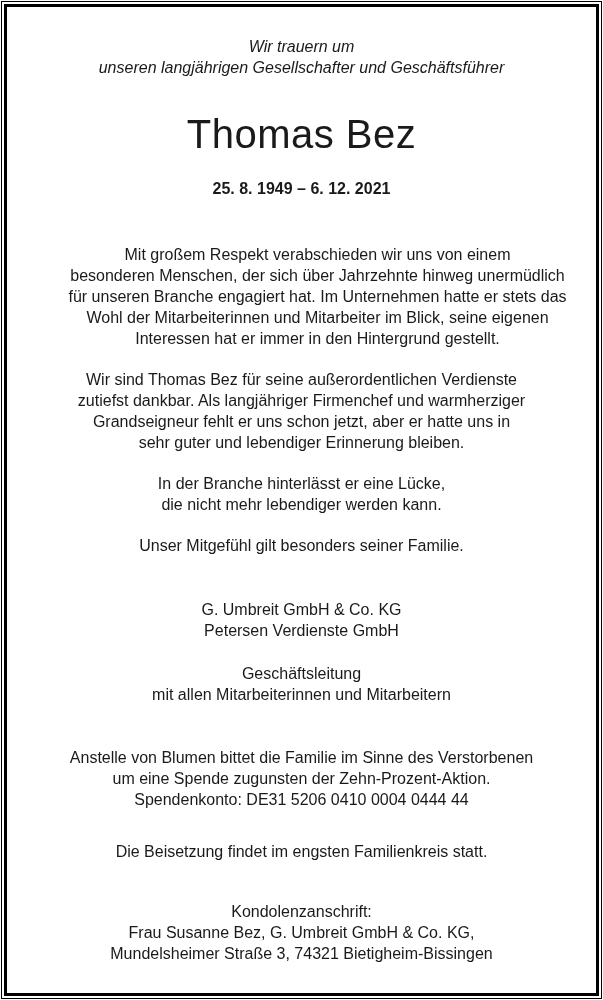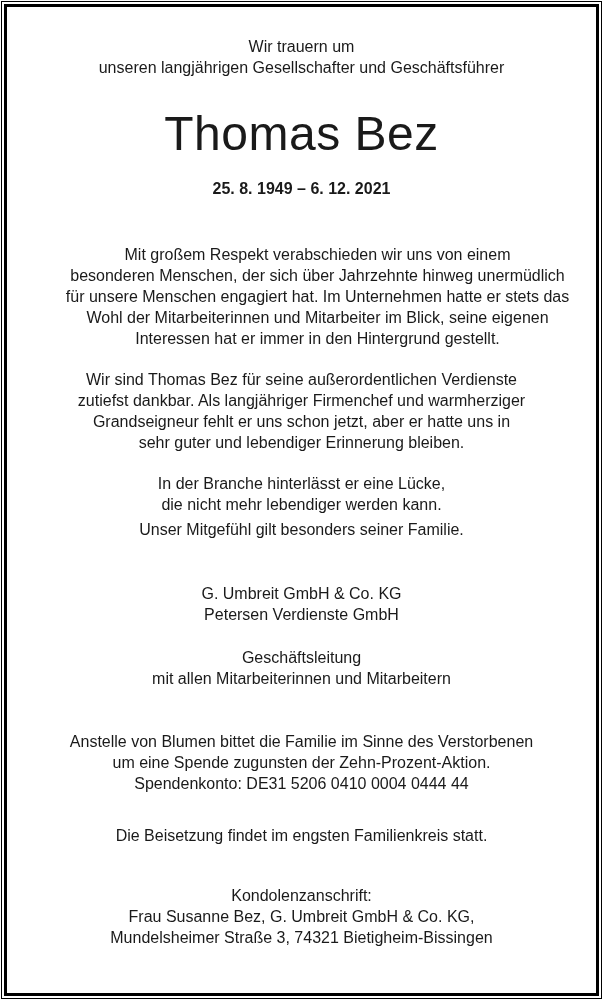--- a/index.html
+++ b/index.html
@@ -24,33 +24,33 @@
     pointer-events: none;
   }
   .content {
     position: absolute;
     inset: 7px;
     text-align: center;
     color: #1a1a1a;
     font-size: 16px;
     line-height: 21px;
   }
-  .intro        { margin-top: 29px; }
+  .intro        { margin-top: 29px; font-style: italic; }
   .name {
     margin: 32px 0 0 0;
-    font-size: 48px;
+    font-size: 40px;
     line-height: 48px;
     font-weight: 400;
     letter-spacing: 0.5px;
   }
   .dates        { margin-top: 20px; font-weight: bold; }
   .para-1       { margin-top: 45px; padding-left: 32px; }
   .para-2       { margin-top: 20px; }
   .para-3       { margin-top: 20px; }
-  .para-4       { margin-top: 4px; }
+  .para-4       { margin-top: 20px; }
   .companies    { margin-top: 43px; }
   .management   { margin-top: 22px; }
   .donation     { margin-top: 42px; }
   .funeral      { margin-top: 31px; }
   .condolence   { margin-top: 39px; }
   .line { white-space: nowrap; }
 </style>
 </head>
 <body>
 
@@ -65,21 +65,21 @@
       <div class="line">unseren langjährigen Gesellschafter und Geschäftsführer</div>
     </div>
 
     <h1 class="name">Thomas Bez</h1>
 
     <div class="dates">25. 8. 1949 – 6. 12. 2021</div>
 
     <div class="para-1">
       <div class="line">Mit großem Respekt verabschieden wir uns von einem</div>
       <div class="line">besonderen Menschen, der sich über Jahrzehnte hinweg unermüdlich</div>
-      <div class="line">für unsere Menschen engagiert hat. Im Unternehmen hatte er stets das</div>
+      <div class="line">für unseren Branche engagiert hat. Im Unternehmen hatte er stets das</div>
       <div class="line">Wohl der Mitarbeiterinnen und Mitarbeiter im Blick, seine eigenen</div>
       <div class="line">Interessen hat er immer in den Hintergrund gestellt.</div>
     </div>
 
     <div class="para-2">
       <div class="line">Wir sind Thomas Bez für seine außerordentlichen Verdienste</div>
       <div class="line">zutiefst dankbar. Als langjähriger Firmenchef und warmherziger</div>
       <div class="line">Grandseigneur fehlt er uns schon jetzt, aber er hatte uns in</div>
       <div class="line">sehr guter und lebendiger Erinnerung bleiben.</div>
     </div>

